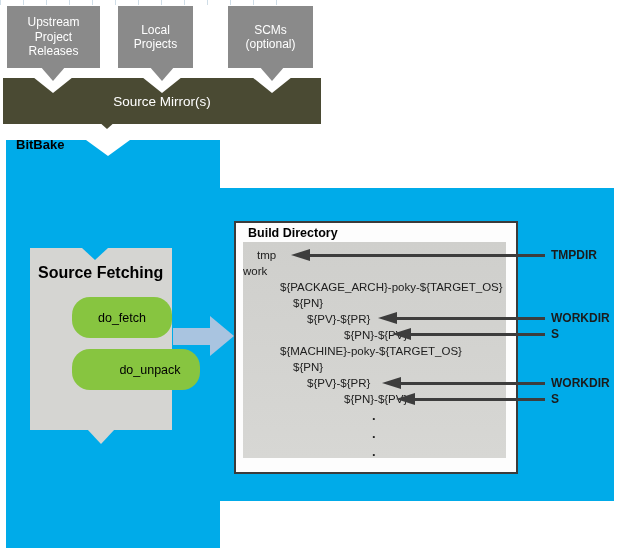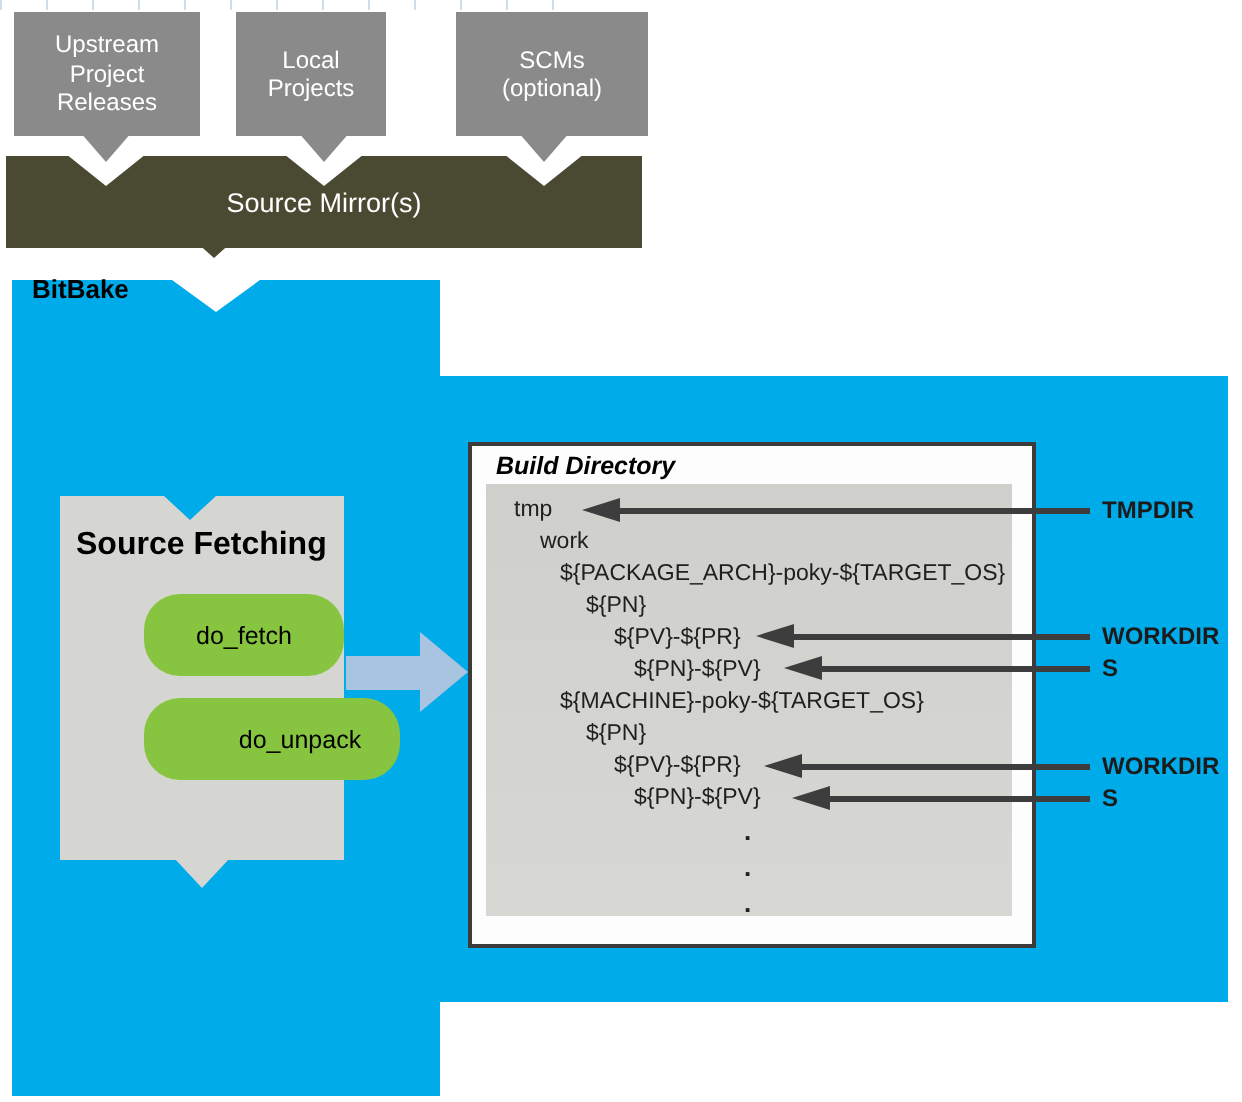--- a/index.html
+++ b/index.html
@@ -50,27 +50,27 @@
     display:flex;align-items:center;justify-content:center;font-size:12.5px;border-radius:18px;}
   .fetch-tail{left:87px;top:429px;width:0;height:0;border-left:14px solid transparent;
     border-right:14px solid transparent;border-top:15px solid var(--panel-gray);}
   
   .flow-rect{left:173px;top:328px;width:37px;height:17px;background:var(--flow-arrow-blue);}
   .flow-head{left:210px;top:316px;width:0;height:0;border-top:20px solid transparent;
     border-bottom:20px solid transparent;border-left:24px solid var(--flow-arrow-blue);}
   
   .build-box{left:234px;top:221px;width:284px;height:253px;background:#fdfdfd;
     border:2px solid #3b3b3b;box-sizing:border-box;}
-  .build-title{left:248px;top:226px;font-size:12.5px;font-weight:bold;color:#000;font-style:italic;}
+  .build-title{left:248px;top:226px;font-size:12.5px;font-weight:bold;color:#000;}
   .inner-panel{left:243px;top:242px;width:263px;height:216px;
     background:linear-gradient(180deg,#cfcfcc,#d7d7d4);}
   .tree{left:243px;top:247px;width:219px;font-size:11.5px;color:#202020;line-height:16px;}
   .tree div{white-space:nowrap;}
-  .i1{padding-left:14px;} .i2{padding-left:27px;} .i3{padding-left:37px;}
-  .i4{padding-left:50px;} .i5{padding-left:64px;} .i6{padding-left:74px;}
+  .i1{padding-left:14px;} .i2{} .i3{padding-left:37px;}
+  .i4{padding-left:50px;} .i5{padding-left:64px;} .i6{padding-left:101px;}
   .dots{left:372px;top:407px;font-size:13px;font-weight:bold;color:#202020;line-height:18px;text-align:center;}
   
   .ann-line{height:3px;background:var(--annotation-gray);z-index:5;}
   .ann-head{width:0;height:0;border-top:6px solid transparent;border-bottom:6px solid transparent;
     border-right:19px solid var(--annotation-gray);z-index:5;}
   .ann-label{left:551px;font-size:12px;font-weight:600;color:var(--text-dark);z-index:5;}
 </style>
 </head>
 <body>
 
@@ -80,21 +80,21 @@
 
   <div class="abs src-box" style="left:7px;top:6px;width:93px;height:62px;">
     <span>Upstream
 Project
 Releases</span>
   </div>
   <div class="abs src-box" style="left:118px;top:6px;width:75px;height:62px;">
     <span>Local
 Projects</span>
   </div>
-  <div class="abs src-box" style="left:228px;top:6px;width:96px;height:62px;">
+  <div class="abs src-box" style="left:228px;top:6px;width:85px;height:62px;">
     <span>SCMs
 (optional)</span>
   </div>
 
   <div class="abs mirror-box">
     <span>Source Mirror(s)</span>
   </div>
 
   <div class="abs mirror-notch" style="left:33px;top:77px;"></div>
   <div class="abs mirror-notch" style="left:142px;top:77px;"></div>

